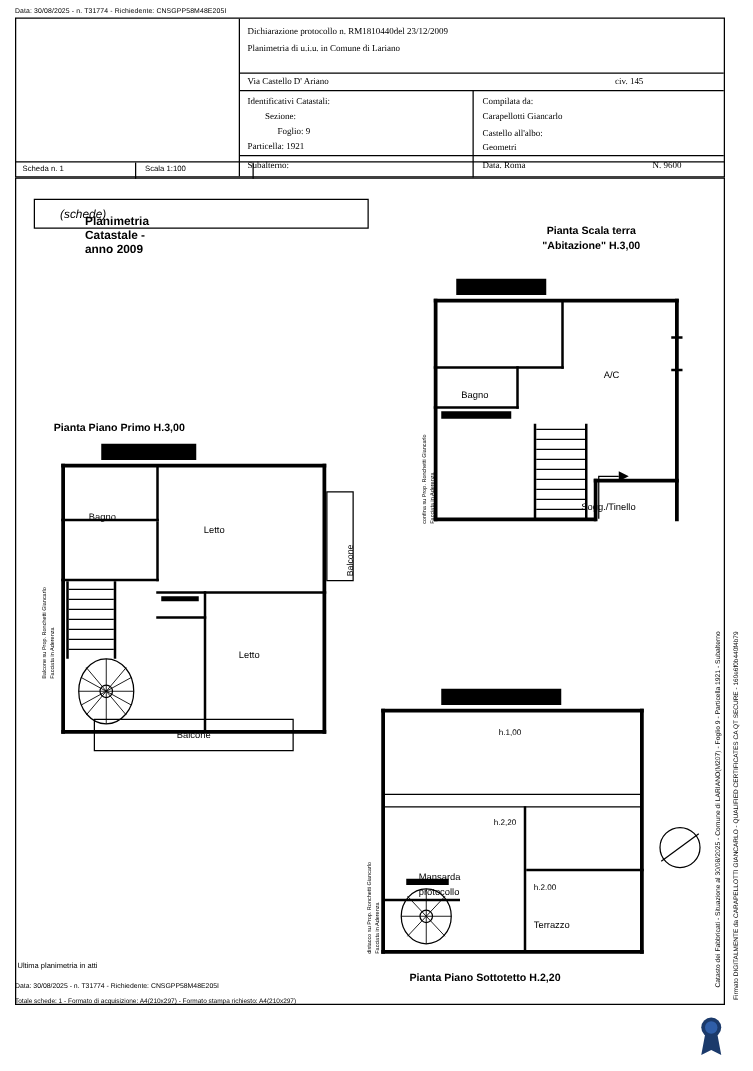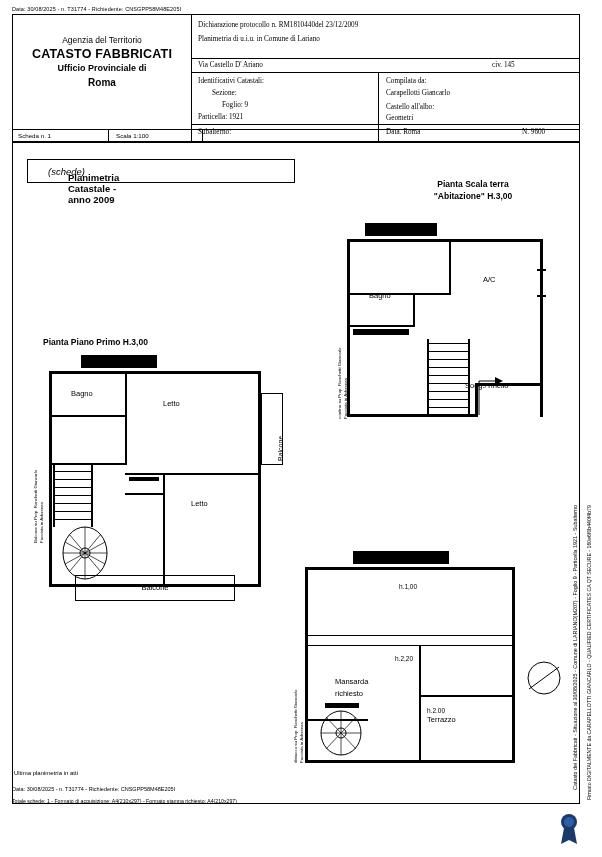--- a/index.html
+++ b/index.html
@@ -38,21 +38,21 @@
   #title-box{position:absolute;left:14px;top:16px;width:268px;height:24px;border:1px solid #000;box-sizing:border-box;}
   #title-box span{position:absolute;left:20px;top:6px;font-size:9.5px;font-weight:bold;}
   #title-box i{font-weight:normal;font-style:italic;}
 
   .plan-label{position:absolute;font-size:8.5px;font-weight:bold;text-align:center;}
 
   
   
   
   .w{position:absolute;background:#000;}
-  .room-name{position:absolute;font-size:7.5px;}
+  .room-name{position:absolute;font-size:7.5px;margin-top:20px;}
   .blackbar{position:absolute;background:#000;}
 
   .dim{position:absolute;font-size:6.5px;}
 
   
   #foot1{position:absolute;left:14px;top:770px;font-size:6px;}
   #foot2{position:absolute;left:12px;top:786px;font-size:5.5px;}
   #foot3{position:absolute;left:12px;top:798px;font-size:5.2px;}
 
   
@@ -66,26 +66,20 @@
   #seal{position:absolute;left:556px;top:812px;width:26px;height:34px;}
 </style>
 </head>
 <body>
 
 <div class="page">
 
   <div id="top-date">Data: 30/08/2025 - n. T31774 - Richiedente: CNSGPP58M48E205I</div>
 
   <div id="hdr">
-    <div id="hdr-left">
-      <div class="agency" id="ag1">Agenzia del Territorio</div>
-      <div class="agency" id="ag2">CATASTO FABBRICATI</div>
-      <div class="agency" id="ag3">Ufficio Provinciale di</div>
-      <div class="agency" id="ag4">Roma</div>
-    </div>
     <div id="hdr-right">
 
       <div class="hr-row" style="top:43px;"></div>
       <div class="hr-row" style="top:57px;"></div>
       <div class="hr-row" style="top:109px;"></div>
 
       <div class="line" style="left:186px;top:57px;width:1px;height:70px;"></div>
 
       <div class="hd-txt" style="left:6px;top:6px;">Dichiarazione protocollo n. RM1810440del  23/12/2009</div>
       <div class="hd-txt" style="left:6px;top:20px;">Planimetria di u.i.u. in Comune di Lariano</div>
@@ -118,20 +112,21 @@
 
     <div id="title-box">
       <span><span>Planimetria Catastale - anno 2009 </span><i>(schede)</i></span>
     </div>
 
     <div class="plan-label" style="left:380px;top:36px;width:160px;">Pianta Scala terra</div>
     <div class="plan-label" style="left:380px;top:48px;width:160px;">"Abitazione" H.3,00</div>
 
     <div class="plan-label" style="left:30px;top:194px;width:190px;text-align:left;">Pianta Piano Primo H.3,00</div>
 
+    <div class="plan-label" style="left:250px;top:634px;width:250px;text-align:center;">Pianta Piano Sottotetto H.2,20</div>
 
     <div>
 
       <div class="w" style="left:334px;top:96px;width:196px;height:3px;"></div>
       <div class="w" style="left:334px;top:96px;width:3px;height:178px;"></div>
       <div class="w" style="left:527px;top:96px;width:3px;height:178px;"></div>
       <div class="w" style="left:334px;top:271px;width:130px;height:3px;"></div>
       <div class="w" style="left:462px;top:240px;width:3px;height:34px;"></div>
       <div class="w" style="left:462px;top:240px;width:68px;height:3px;"></div>
 
@@ -246,21 +241,21 @@
         <line x1="8" y1="8" x2="38" y2="40" stroke="#000" stroke-width="0.7"></line>
         <line x1="38" y1="8" x2="8" y2="40" stroke="#000" stroke-width="0.7"></line>
       </svg>
       <div class="w" style="left:312px;top:560px;width:34px;height:5px;"></div>
 
       <div class="dim" style="left:386px;top:440px;">h.1,00</div>
       <div class="dim" style="left:382px;top:512px;">h.2,20</div>
       <div class="dim" style="left:414px;top:564px;">h.2.00</div>
 
       <div class="room-name" style="left:322px;top:534px;">Mansarda</div>
-      <div class="room-name" style="left:322px;top:546px;">richiesto</div>
+      <div class="room-name" style="left:322px;top:546px;">protocollo</div>
       <div class="room-name" style="left:414px;top:572px;">Terrazzo</div>
 
       <svg class="abs" style="left:512px;top:516px;width:38px;height:38px;">
         <circle cx="19" cy="19" r="16" stroke="#000" fill="none" stroke-width="1"></circle>
         <line x1="4" y1="30" x2="34" y2="8" stroke="#000" stroke-width="1"></line>
       </svg>
 
       <div class="vtxt facciata" style="left:286px;top:620px;transform:rotate(-90deg);">Facciata in Aderenza</div>
       <div class="vtxt facciata" style="left:280px;top:620px;transform:rotate(-90deg);">distacco su Prop. Ronchetti Giancarlo</div>
     </div>

